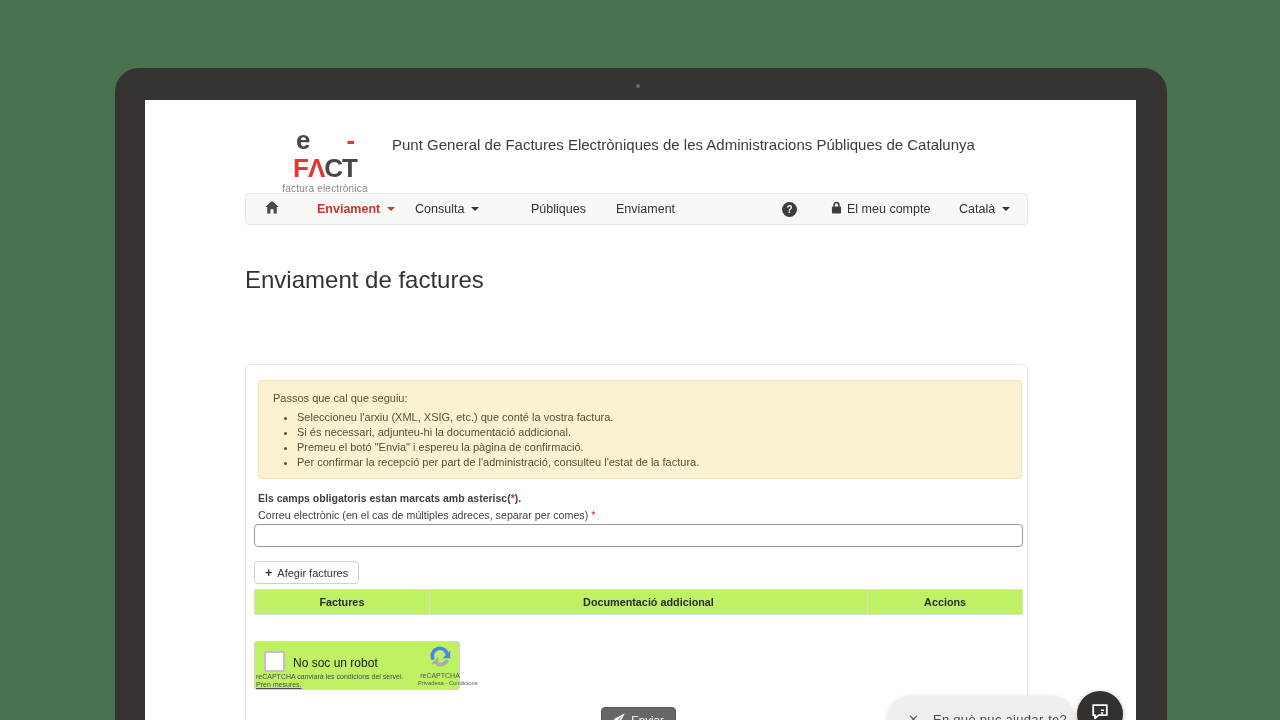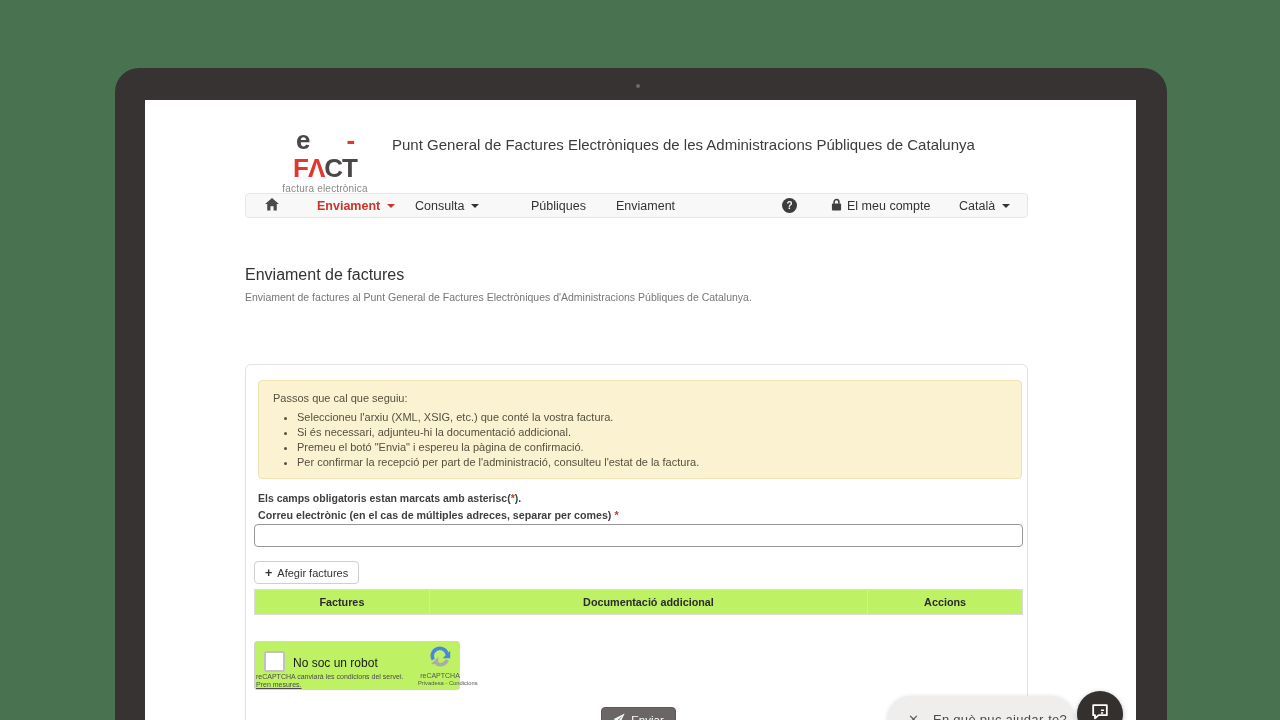--- a/index.html
+++ b/index.html
@@ -35,21 +35,21 @@
   .brand-main .red { color:#e0372e;margin-left:37px; }
   .brand-sub { font-size:10px; color:#8c8888; margin-top:1px; letter-spacing:.2px; }
   .site-title {
     position:absolute; left:247px; top:36px;
     font-size:15px; color:#3c3c3c; white-space:nowrap;
   }
 
   
   .navbar {
     position:absolute; left:100px; top:93px;
-    width:783px; height:25px;
+    width:783px; height:32px;
     background:#f8f8f8;
     border:1px solid #e7e7e7;
     border-radius:4px;
     font-size:12.5px; color:#333;
   }
   .nav-item {
     position:absolute; top:0; height:100%;
     display:flex; align-items:center; gap:5px;
     cursor:pointer; white-space:nowrap;
   }
@@ -68,21 +68,21 @@
     margin-left:2px;
   }
   .help-circle {
     width:15px; height:15px; border-radius:50%;
     background:#3d3d3d; color:#f8f8f8;
     font-size:10px; font-weight:bold;
     line-height:15px; text-align:center;
   }
 
   
-  .page-heading { position:absolute; left:100px; top:166px; font-size:16px; font-weight:400; color:#333; }
+  .page-heading { position:absolute; left:100px; top:166px; font-size:24px; font-weight:400; color:#333; }
   .page-subheading { position:absolute; left:100px; top:191px; font-size:10.5px; color:#767676; }
 
   
   .panel {
     position:absolute; left:100px; top:217px;
     width:783px; height:371px;
     background:#fff;
     border:1px solid #e2e2e2;
     border-radius:6px;
     margin-top:47px;
@@ -94,21 +94,21 @@
     border:1px solid #f1e3b4;
     border-radius:4px;
     padding:11px 14px;
     font-size:11px; color:#55503f;
   }
   .alert ul { margin:7px 0 0 0; padding-left:24px; }
   .alert li { margin-top:1.5px; line-height:13.5px; }
 
   .required-note { position:absolute; left:12px; top:127px; font-size:10.5px; color:#3f3f3f;font-weight:bold; }
   .red-ast { color:#cb342b; }
-  .email-label { position:absolute; left:12px; top:144px; font-size:10.7px; font-weight:bold; color:#3f3f3f; }
+  .email-label { position:absolute; left:12px; top:144px; font-size:10.7px; font-weight:normal; color:#3f3f3f; }
   .email-input {
     position:absolute; left:8px; top:159px;
     width:769px; height:23px;
     border:1px solid #979797; border-radius:4px;
     font-size:12px; padding:0 8px;
     font-family:"Liberation Sans", sans-serif;
   }
   .add-btn {
     position:absolute; left:8px; top:196px;
     height:23px; padding:0 10px;
@@ -232,21 +232,20 @@
         </span>
         <span>El meu compte</span>
       </div>
       <div class="nav-item nav-lang">
         <span>Català</span>
         <span class="caret"></span>
       </div>
     </div>
 
     <div class="page-heading">Enviament de factures</div>
-    <div class="page-subheading">Enviament de factures al Punt General de Factures Electròniques d'Administracions Públiques de Catalunya.</div>
 
     <div class="panel">
 
       <div class="alert">
         <div>Passos que cal que seguiu:</div>
         <ul>
           <li>Seleccioneu l'arxiu (XML, XSIG, etc.) que conté la vostra factura.</li>
           <li>Si és necessari, adjunteu-hi la documentació addicional.</li>
           <li>Premeu el botó "Envia" i espereu la pàgina de confirmació.</li>
           <li>Per confirmar la recepció per part de l'administració, consulteu l'estat de la factura.</li>

